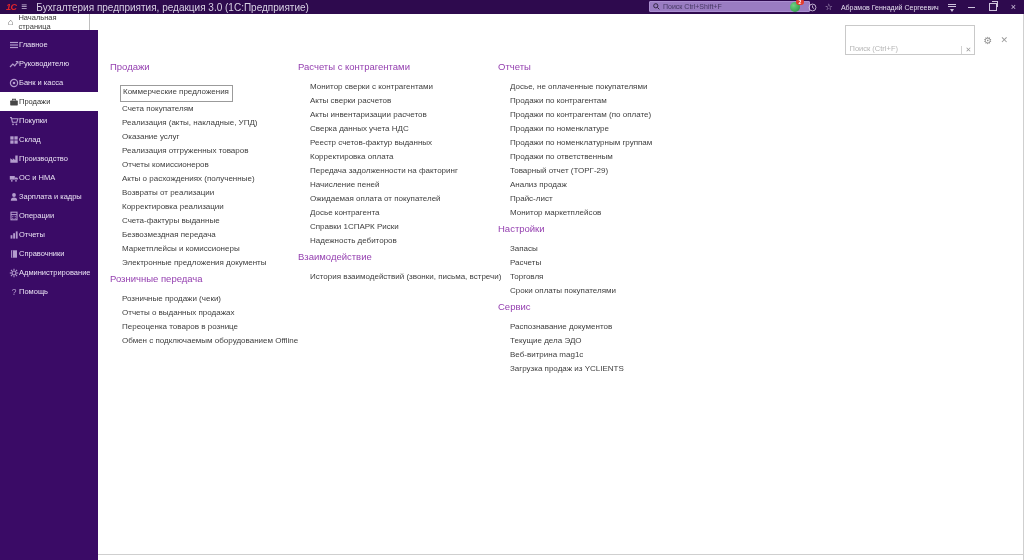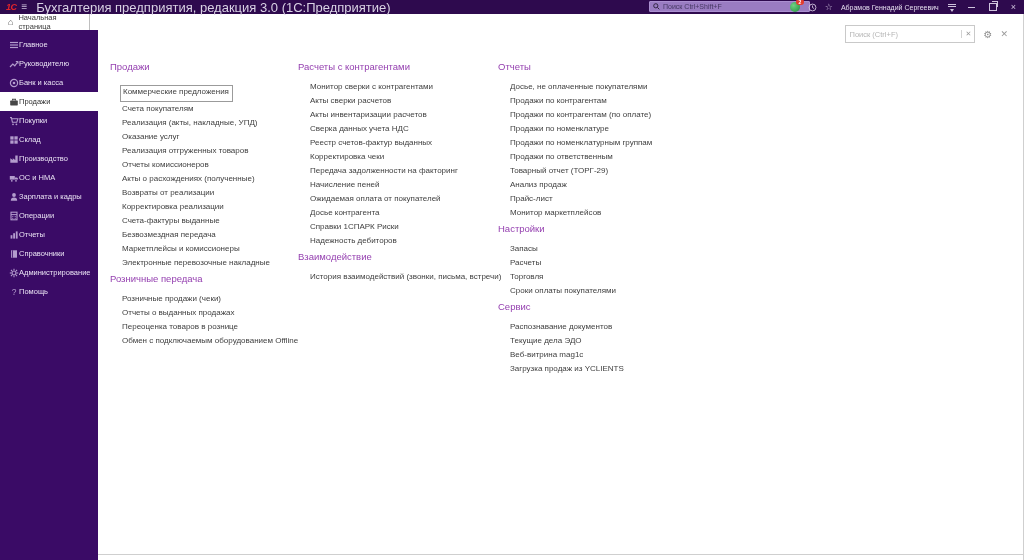--- a/index.html
+++ b/index.html
@@ -5,21 +5,21 @@
   html,body{margin:0;padding:0}
   body{width:1024px;height:560px;position:relative;overflow:hidden;
        background:#fff;font-family:"Liberation Sans","DejaVu Sans",sans-serif;
        -webkit-font-smoothing:antialiased}
   
   .titlebar{position:absolute;left:0;top:0;width:1024px;height:14px;background:#2e0a4e;
             display:flex;align-items:center;z-index:5}
   .logo{font-size:9px;font-weight:bold;font-style:italic;color:#e3242b;margin:0 5px 0 6px;
         letter-spacing:-.5px}
   .burger{font-size:10px;color:#c9bcd9;margin-right:9px;line-height:14px}
-  .win-title{font-size:13px;color:#d9d2e4;white-space:nowrap}
+  .win-title{font-size:10px;color:#d9d2e4;white-space:nowrap}
   .tb-search{position:absolute;left:649px;top:1px;width:161px;height:11px;box-sizing:border-box;
              background:#9a7cc2;border:1px solid #ab90d0;border-radius:1px;
              display:flex;align-items:center;padding:0 3px}
   .tb-search svg{flex:0 0 auto}
   .tb-search .ph{font-size:7px;color:#453763;margin-left:3px;white-space:nowrap}
   .tb-right{position:absolute;right:0;top:0;height:14px;display:flex;align-items:center;
             padding-right:7px}
   .notif{position:relative;width:10px;height:10px;border-radius:50%;
          background:radial-gradient(circle at 35% 35%,#6ed083,#1f8f3a);margin-right:8px}
   .notif .badge{position:absolute;top:-3px;right:-4px;min-width:6px;height:6px;border-radius:3px;
@@ -50,22 +50,22 @@
   
   .sidebar{position:absolute;left:0;top:30px;bottom:0;width:98px;background:#3a0b66;
            padding-top:5px;box-sizing:border-box}
   .side-item{height:19px;display:flex;align-items:center;padding-left:9px;
              color:#e9e2f3;font-size:7.5px;cursor:pointer;white-space:nowrap}
   .side-item svg{flex:0 0 auto;color:#b39ccd}
   .side-item.active{background:#ffffff;color:#2e2e2e}
   .side-item.active svg{color:#474747}
   
   .fp-search{position:absolute;top:25px;right:16px;display:flex;align-items:center;gap:8px;z-index:3}
-  .fp-input{width:130px;height:18px;box-sizing:border-box;border:1px solid #c9c9c9;background:#fff;
-            display:flex;align-items:center}
+  .fp-input{width:130px;height:30px;box-sizing:border-box;border:1px solid #c9c9c9;background:#fff;
+            display:flex;align-items:flex-end}
   .fp-input .ph{flex:1;font-size:7.5px;color:#b5b5b5;line-height:11px;padding-left:3px;
                 white-space:nowrap;overflow:hidden}
   .fp-clear{width:12px;border-left:1px solid #d2d2d2;color:#9a9a9a;font-size:7px;
             display:flex;align-items:center;justify-content:center;cursor:pointer}
   .gear{font-size:10px;color:#8f8f8f;line-height:13px;cursor:pointer}
   .fp-close{font-size:9px;color:#9a9a9a;line-height:13px;cursor:pointer}
   
   .col{position:absolute;top:60px}
   .col-1{left:110px;width:195px}
   .col-2{left:298px;width:205px}
@@ -269,40 +269,40 @@
     <a class="lnk">Реализация (акты, накладные, УПД)</a>
     <a class="lnk">Оказание услуг</a>
     <a class="lnk">Реализация отгруженных товаров</a>
     <a class="lnk">Отчеты комиссионеров</a>
     <a class="lnk">Акты о расхождениях (полученные)</a>
     <a class="lnk">Возвраты от реализации</a>
     <a class="lnk">Корректировка реализации</a>
     <a class="lnk">Счета-фактуры выданные</a>
     <a class="lnk">Безвозмездная передача</a>
     <a class="lnk">Маркетплейсы и комиссионеры</a>
-    <a class="lnk">Электронные перевозочные накладные</a>
+    <a class="lnk">Электронные предложения документы</a>
   </div>
   <div class="group">
     <div class="group-title">Розничные передача</div>
     <a class="lnk">Розничные продажи (чеки)</a>
     <a class="lnk">Отчеты о выданных продажах</a>
     <a class="lnk">Переоценка товаров в рознице</a>
     <a class="lnk">Обмен с подключаемым оборудованием Offline</a>
   </div>
 </div>
 
 <div class="col col-2">
   <div class="group">
     <div class="group-title">Расчеты с контрагентами</div>
     <a class="lnk">Монитор сверки с контрагентами</a>
     <a class="lnk">Акты сверки расчетов</a>
     <a class="lnk">Акты инвентаризации расчетов</a>
     <a class="lnk">Сверка данных учета НДС</a>
     <a class="lnk">Реестр счетов-фактур выданных</a>
-    <a class="lnk">Корректировка чеки</a>
+    <a class="lnk">Корректировка оплата</a>
     <a class="lnk">Передача задолженности на факторинг</a>
     <a class="lnk">Начисление пеней</a>
     <a class="lnk">Ожидаемая оплата от покупателей</a>
     <a class="lnk">Досье контрагента</a>
     <a class="lnk">Справки 1СПАРК Риски</a>
     <a class="lnk">Надежность дебиторов</a>
   </div>
   <div class="group">
     <div class="group-title">Взаимодействие</div>
     <a class="lnk">История взаимодействий (звонки, письма, встречи)</a>

